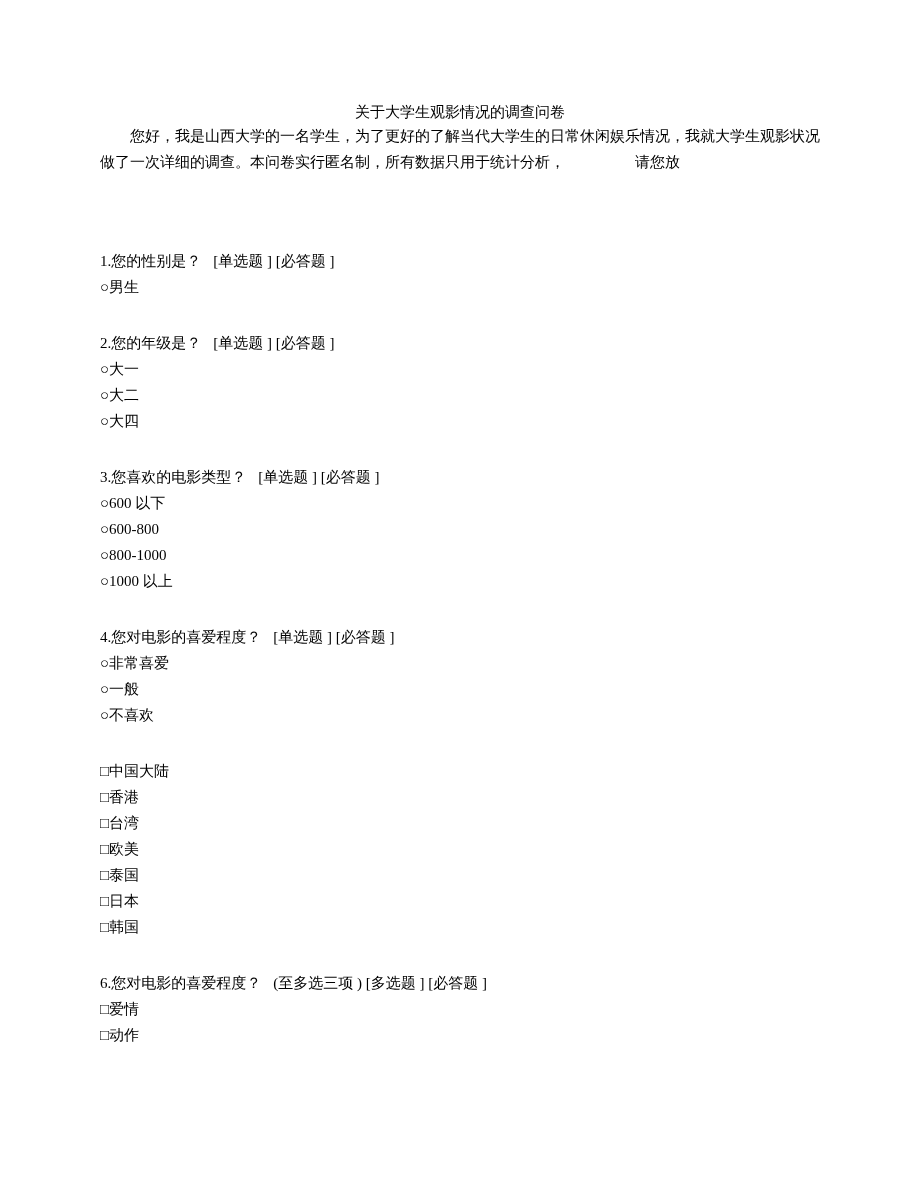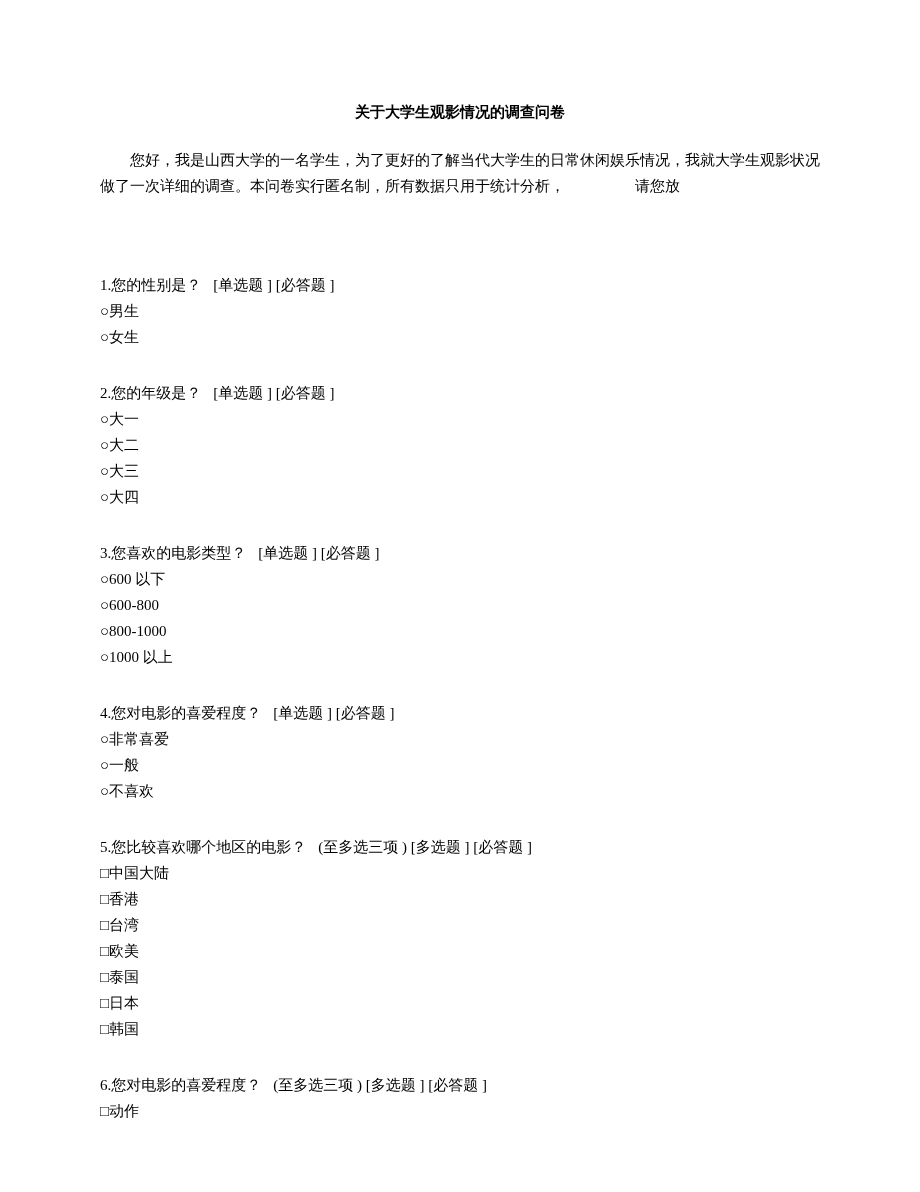--- a/index.html
+++ b/index.html
@@ -12,22 +12,20 @@
       font-size: 15px;
       line-height: 1.6;
       background: #ffffff;
       color: #000000;
       width: 920px;
       padding: 100px 100px 60px 100px;
     }
     .title {
       text-align: center;
       font-size: 15px;
-      margin-bottom: 24px;
-      font-weight: bold;
     }
     .intro {
       text-indent: 2em;
       margin-bottom: 74px;
       text-align: justify;
       line-height: 1.7;
     }
     .intro-trailing {
       display: inline-block;
       margin-left: 40px;
@@ -56,30 +54,28 @@
 <div class="intro">
   <span>您好，我是山西大学的一名学生，为了更好的了解当代大学生的日常休闲娱乐情况，我就大学生观影状况做了一次详细的调查。本问卷实行匿名制，所有数据只用于统计分析，</span><span class="intro-trailing">请您放</span>
   <br>
 </div>
 
 <div class="question-block">
   <div class="question-text">
     <span>1.</span><span>您的性别是？</span><span class="tag-group">[单选题 ]</span> <span>[必答题 ]</span>
   </div>
   <div class="option"><span>○</span><span>男生</span></div>
-  <div class="option"><span>○</span><span>女生</span></div>
 </div>
 
 <div class="question-block">
   <div class="question-text">
     <span>2.</span><span>您的年级是？</span><span class="tag-group">[单选题 ]</span> <span>[必答题 ]</span>
   </div>
   <div class="option"><span>○</span><span>大一</span></div>
   <div class="option"><span>○</span><span>大二</span></div>
-  <div class="option"><span>○</span><span>大三</span></div>
   <div class="option"><span>○</span><span>大四</span></div>
 </div>
 
 <div class="question-block">
   <div class="question-text">
     <span>3.</span><span>您喜欢的电影类型？</span><span class="tag-group">[单选题 ]</span> <span>[必答题 ]</span>
   </div>
   <div class="option"><span>○</span><span>600 以下</span></div>
   <div class="option"><span>○</span><span>600-800</span></div>
   <div class="option"><span>○</span><span>800-1000</span></div>
@@ -89,30 +85,28 @@
 <div class="question-block">
   <div class="question-text">
     <span>4.</span><span>您对电影的喜爱程度？</span><span class="tag-group">[单选题 ]</span> <span>[必答题 ]</span>
   </div>
   <div class="option"><span>○</span><span>非常喜爱</span></div>
   <div class="option"><span>○</span><span>一般</span></div>
   <div class="option"><span>○</span><span>不喜欢</span></div>
 </div>
 
 <div class="question-block">
-  <div class="question-text">
-    <span>5.</span><span>您比较喜欢哪个地区的电影？</span><span class="hint">(至多选三项 )</span> <span>[多选题 ]</span> <span>[必答题 ]</span>
-  </div>
   <div class="option"><span>□</span><span>中国大陆</span></div>
   <div class="option"><span>□</span><span>香港</span></div>
   <div class="option"><span>□</span><span>台湾</span></div>
   <div class="option"><span>□</span><span>欧美</span></div>
   <div class="option"><span>□</span><span>泰国</span></div>
   <div class="option"><span>□</span><span>日本</span></div>
   <div class="option"><span>□</span><span>韩国</span></div>
 </div>
 
 <div class="question-block">
   <div class="question-text">
     <span>6.</span><span>您对电影的喜爱程度？</span><span class="hint">(至多选三项 )</span> <span>[多选题 ]</span> <span>[必答题 ]</span>
   </div>
+  <div class="option"><span>□</span><span>爱情</span></div>
   <div class="option"><span>□</span><span>动作</span></div>
 </div>
 
 </body></html>

